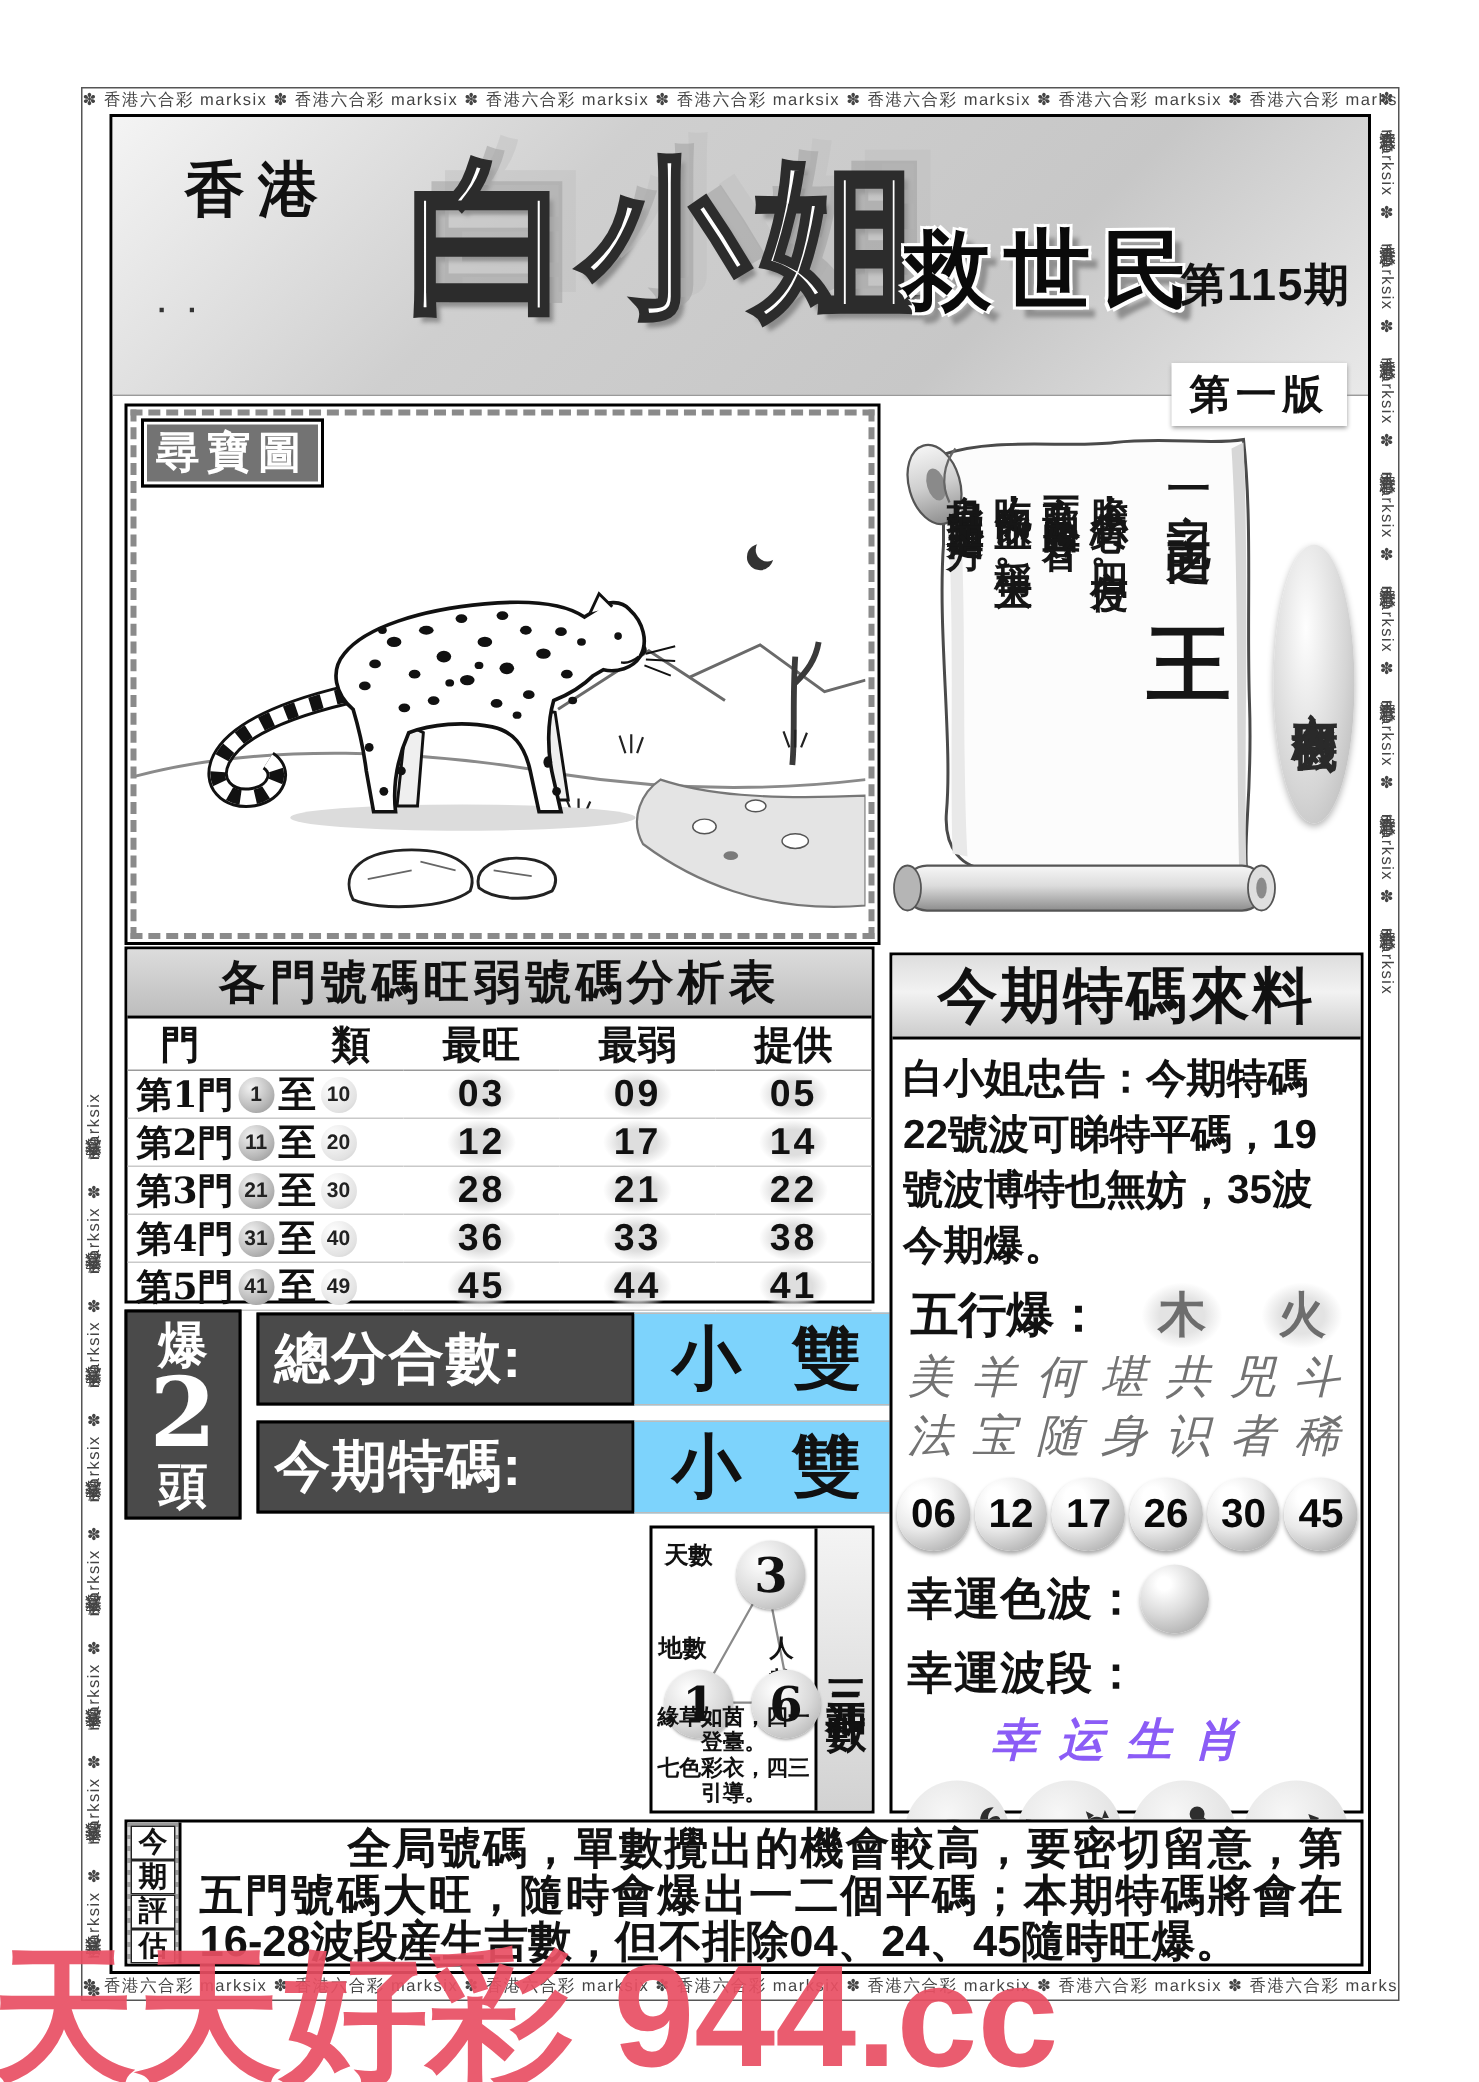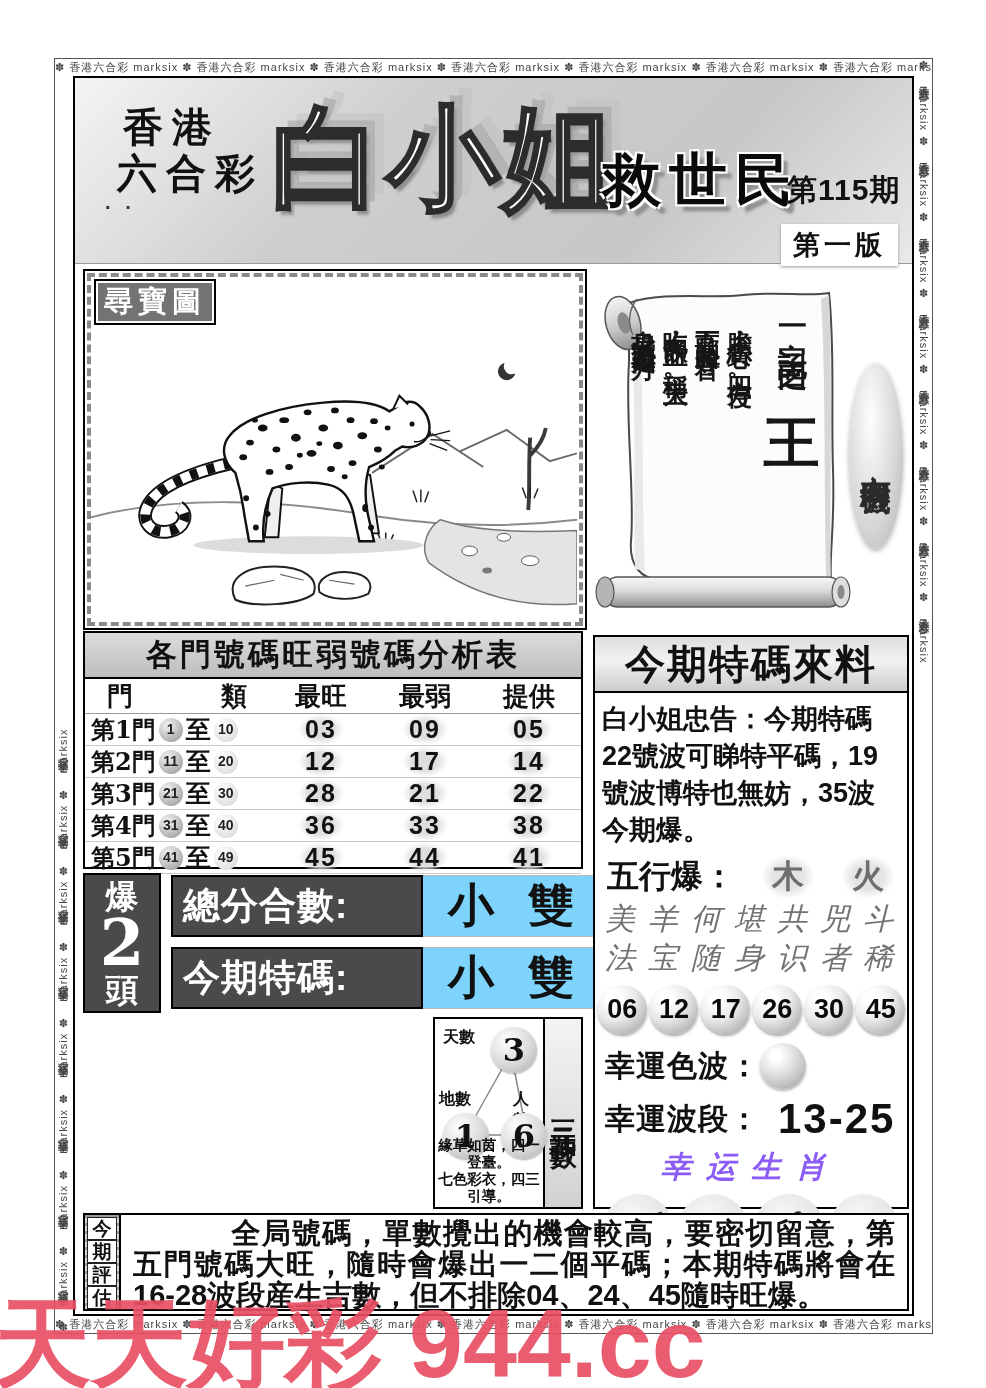--- a/index.html
+++ b/index.html
@@ -21,21 +21,21 @@
   .header{position:absolute;left:0;top:0;width:100%;height:185px;
           background:linear-gradient(135deg,#f4f4f4,#cfcfcf 35%,#c7c7c7 70%,#e9e9e9);border-bottom:1px solid #9a9a9a;}
   .brand{position:absolute;left:48px;top:26px;font-size:40px;font-weight:900;line-height:46px;letter-spacing:9px;}
   .brand .b2{margin-left:-6px;}
   .title-main{position:absolute;left:196px;top:6px;font-size:112px;font-weight:900;letter-spacing:4px;color:#fff;
               -webkit-text-stroke:3px #2c2c2c;
               text-shadow:10px -8px 0 rgba(160,160,160,.55),19px -15px 0 rgba(190,190,190,.45),4px 5px 3px rgba(90,90,90,.55);}
   .title-sub{position:absolute;left:528px;top:64px;font-size:58px;font-weight:900;letter-spacing:8px;color:#0a0a0a;
              text-shadow:-2px -2px 0 #fff,2px -2px 0 #fff,-2px 2px 0 #fff,2px 2px 0 #fff,6px 7px 3px #8f8f8f;}
   .issue{position:absolute;left:712px;top:92px;font-size:30px;font-weight:900;letter-spacing:1px;}
-  .edition{position:absolute;left:706px;top:146px;background:#fff;padding:3px 12px;font-size:27px;font-weight:900;
+  .edition{position:absolute;left:706px;top:164px;background:#fff;padding:3px 12px;font-size:27px;font-weight:900;
            letter-spacing:4px;box-shadow:0 1px 3px #9a9a9a;}
   .hdots{position:absolute;left:30px;top:118px;font-size:20px;font-weight:900;color:#333;letter-spacing:4px;}
   
   .treasure{position:absolute;left:8px;top:191px;width:500px;height:357px;border:2px solid #000;background:#fff;}
   .treasure .inner-frame{position:absolute;inset:2px;border:4px dashed #8a8a8a;pointer-events:none;}
   .treasure-label{position:absolute;left:9px;top:8px;background:#737373;color:#fff;border:2px solid #000;
                   box-shadow:inset 0 0 0 2px #fff;padding:1px 8px;font-size:29px;font-weight:900;letter-spacing:5px;z-index:3;}
   .treasure svg.scene{position:absolute;left:4px;top:4px;}
   
   .atable{position:absolute;left:8px;top:553px;width:500px;height:238px;border:2px solid #000;box-sizing:border-box;background:#fff;}
@@ -150,21 +150,20 @@
     <div class="strip h top"><span>✽ 香港六合彩 marksix </span><span>✽ 香港六合彩 marksix </span><span>✽ 香港六合彩 marksix </span><span>✽ 香港六合彩 marksix </span><span>✽ 香港六合彩 marksix </span><span>✽ 香港六合彩 marksix </span><span>✽ 香港六合彩 marksix </span></div>
     <div class="strip h bot"><span>✽ 香港六合彩 marksix </span><span>✽ 香港六合彩 marksix </span><span>✽ 香港六合彩 marksix </span><span>✽ 香港六合彩 marksix </span><span>✽ 香港六合彩 marksix </span><span>✽ 香港六合彩 marksix </span><span>✽ 香港六合彩 marksix </span></div>
     <div class="strip v left"><span>✽ 香港六合彩 marksix </span><span>✽ 香港六合彩 marksix </span><span>✽ 香港六合彩 marksix </span><span>✽ 香港六合彩 marksix </span><span>✽ 香港六合彩 marksix </span><span>✽ 香港六合彩 marksix </span><span>✽ 香港六合彩 marksix </span><span>✽ 香港六合彩 marksix </span></div>
     <div class="strip v right"><span>✽ 香港六合彩 marksix </span><span>✽ 香港六合彩 marksix </span><span>✽ 香港六合彩 marksix </span><span>✽ 香港六合彩 marksix </span><span>✽ 香港六合彩 marksix </span><span>✽ 香港六合彩 marksix </span><span>✽ 香港六合彩 marksix </span><span>✽ 香港六合彩 marksix </span></div>
 
     <div class="content">
 
       <div class="header">
         <div class="brand serif">
           <div>香港</div>
-          <div class="b2">六合彩</div>
         </div>
         <div class="title-main">白小姐</div>
         <div class="title-sub">救世民</div>
         <div class="issue">第115期</div>
         <div class="edition">第一版</div>
         <div class="hdots">· ·</div>
       </div>
 
       <div class="treasure">
         <div class="inner-frame"></div>
@@ -388,21 +387,20 @@
           <span class="lball">26</span>
           <span class="lball">30</span>
           <span class="lball">45</span>
         </div>
         <div class="waverow">
           <span class="lbl">幸運色波：</span>
           <span class="sphere"></span>
         </div>
         <div class="rangerow">
           <span class="lbl">幸運波段：</span>
-          <span class="val">13-25</span>
         </div>
         <div class="zodiacline">幸运生肖</div>
         <div class="animals">
           <span class="abadge">
             <svg width="58" height="58" viewBox="0 0 64 64">
               <ellipse cx="29" cy="34" rx="21" ry="12" fill="#2e2e2e"></ellipse>
               <rect x="13" y="42" width="5" height="13" fill="#2e2e2e"></rect>
                 <rect x="23" y="44" width="5" height="11" fill="#2e2e2e"></rect>
               <rect x="37" y="44" width="5" height="11" fill="#2e2e2e"></rect>
                 <rect x="45" y="42" width="5" height="13" fill="#2e2e2e"></rect>

